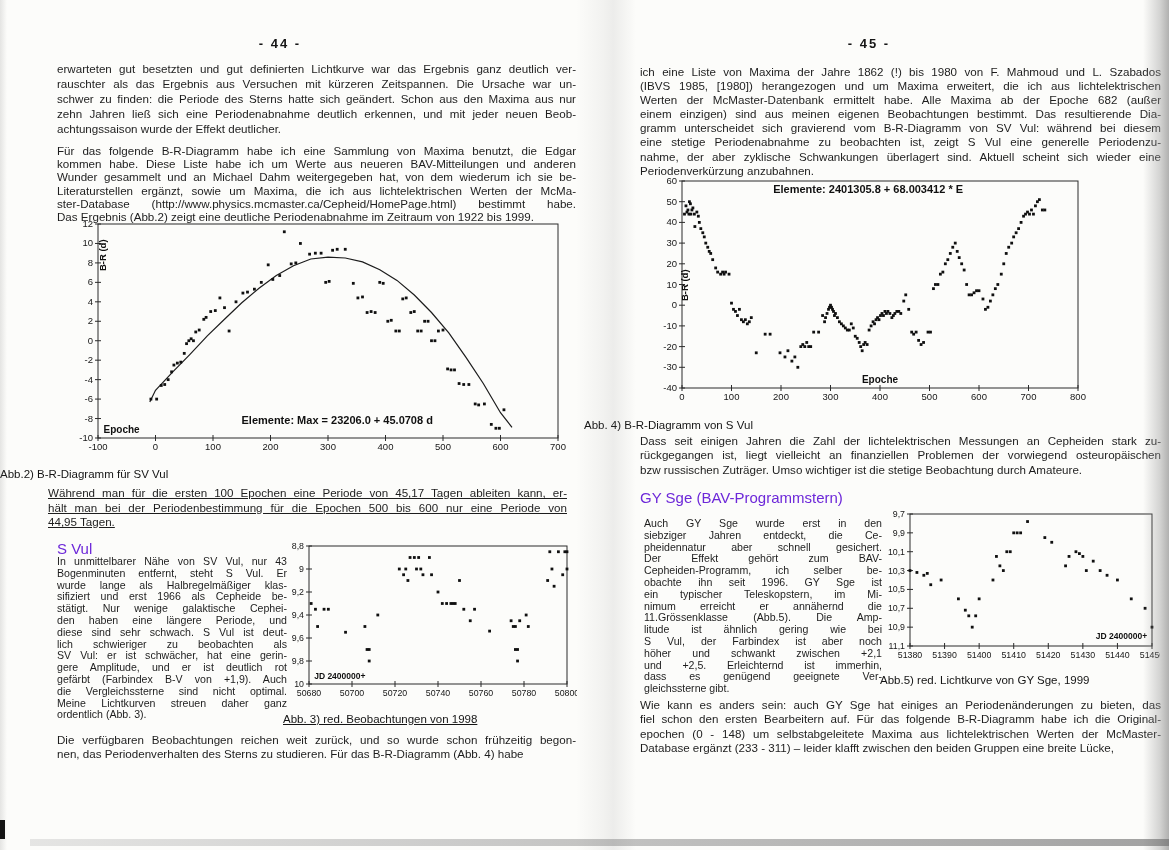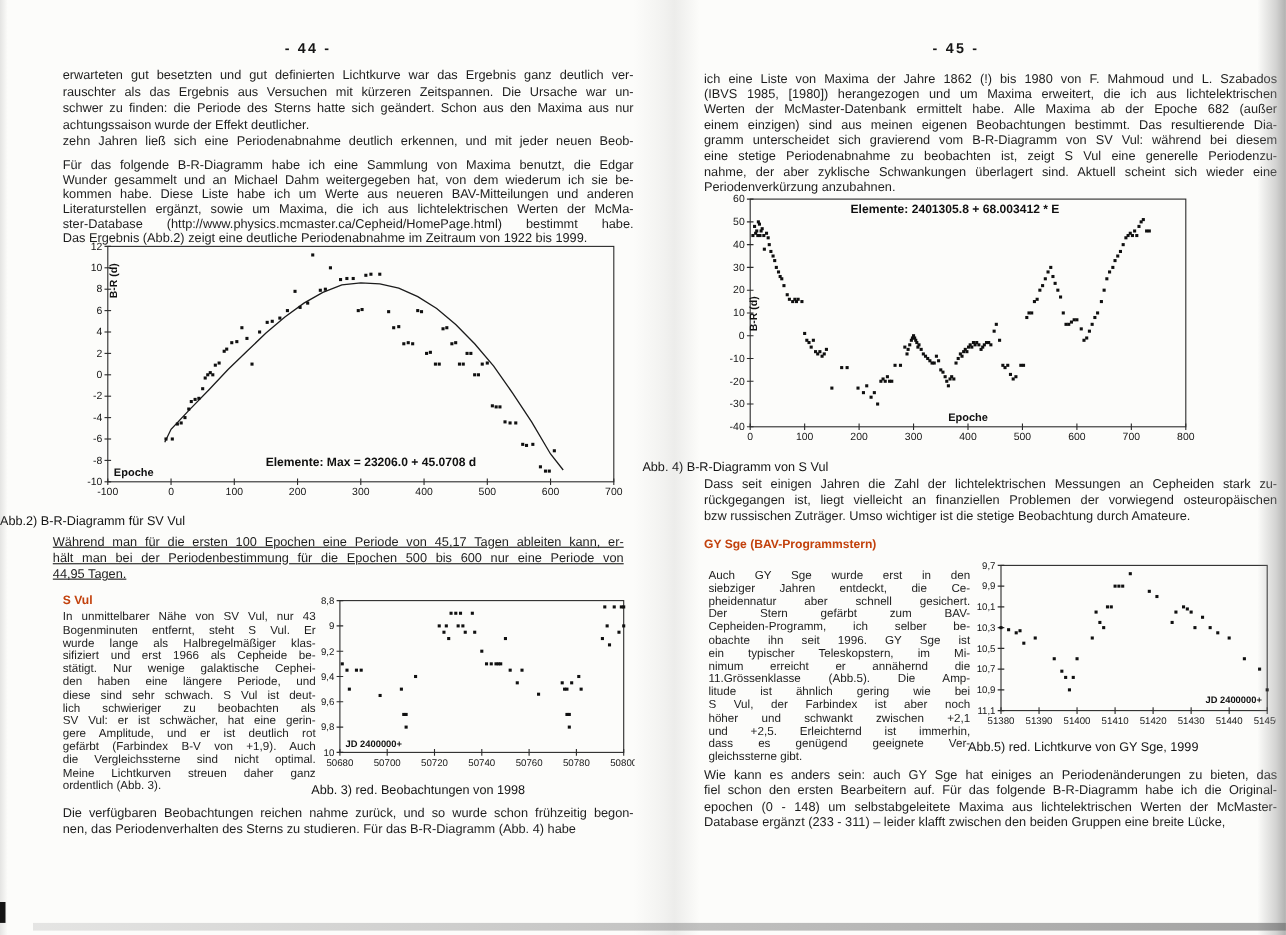--- a/index.html
+++ b/index.html
@@ -6,21 +6,21 @@
   #canvas{position:relative;width:1169px;height:850px;background:#fcfcfa;overflow:hidden;
           font-family:"Liberation Sans",sans-serif;color:#1b1b1b;}
   .pg{position:absolute;top:0;height:850px;}
   .abs{position:absolute;}
   .pgnum{font-weight:bold;font-size:13px;text-align:center;letter-spacing:2px;color:#161616;}
   .para{font-size:11.6px;color:#1d1d1d;}
   .para .tl{text-align:justify;text-align-last:justify;}
   .para .tl.last{text-align-last:left;}
   .col{font-size:10.6px;line-height:11.8px;}
   .caption{font-size:11.5px;text-align:left;color:#141414;}
-  .h{font-weight:bold;font-size:11px;color:#c2410c;}
+  .h{font-weight:normal;font-size:15px;color:#6d28d9;}
   svg.chart{position:absolute;}
   
   .spine{left:576px;top:0;width:60px;height:850px;
     background:linear-gradient(to right,rgba(110,110,110,0),rgba(110,110,110,.07) 45%,rgba(110,110,110,.11) 62%,rgba(110,110,110,0));}
   .edge-right{right:0;top:0;width:26px;height:850px;
     background:linear-gradient(to right,rgba(255,255,255,0),rgba(150,150,150,.40) 65%,rgba(115,115,115,.55));}
   .edge-left{left:0;top:0;width:7px;height:850px;background:linear-gradient(to right,rgba(120,120,120,.18),rgba(120,120,120,0));}
   .edge-bottom{left:30px;top:839px;width:1139px;height:7px;
     background:linear-gradient(to right,rgba(175,175,175,.30),rgba(105,105,105,.62));}
   .corner-mark{left:0;top:820px;width:5px;height:19px;background:#141414;}
@@ -30,28 +30,28 @@
 
 <div id="canvas">
 
   <div class="pg" style="left:0;width:584px;">
     <div class="pgnum abs" style="top:36px;left:0;width:560px;">- 44 -</div>
 
     <div class="para abs" style="top:61px;left:57px;width:519px;line-height:15px;">
         <div class="tl">erwarteten gut besetzten und gut definierten Lichtkurve war das Ergebnis ganz deutlich ver-</div>
         <div class="tl">rauschter als das Ergebnis aus Versuchen mit kürzeren Zeitspannen. Die Ursache war un-</div>
         <div class="tl">schwer zu finden: die Periode des Sterns hatte sich geändert. Schon aus den Maxima aus nur</div>
+        <div class="tl">zehn Jahren ließ sich eine Periodenabnahme deutlich erkennen, und mit jeder neuen Beob-</div>
         <div class="tl last">achtungssaison wurde der Effekt deutlicher.</div>
-        <div class="tl">zehn Jahren ließ sich eine Periodenabnahme deutlich erkennen, und mit jeder neuen Beob-</div>
       </div>
 
     <div class="para abs" style="top:144px;left:57px;width:519px;line-height:13.2px;">
         <div class="tl">Für das folgende B-R-Diagramm habe ich eine Sammlung von Maxima benutzt, die Edgar</div>
+        <div class="tl">kommen habe. Diese Liste habe ich um Werte aus neueren BAV-Mitteilungen und anderen</div>
         <div class="tl">Wunder gesammelt und an Michael Dahm weitergegeben hat, von dem wiederum ich sie be-</div>
-        <div class="tl">kommen habe. Diese Liste habe ich um Werte aus neueren BAV-Mitteilungen und anderen</div>
         <div class="tl">Literaturstellen ergänzt, sowie um Maxima, die ich aus lichtelektrischen Werten der McMa-</div>
         <div class="tl">ster-Database (http://www.physics.mcmaster.ca/Cepheid/HomePage.html) bestimmt habe.</div>
         <div class="tl last">Das Ergebnis (Abb.2) zeigt eine deutliche Periodenabnahme im Zeitraum von 1922 bis 1999.</div>
       </div>
 
     <svg class="chart abs" style="top:220px;left:60px;" width="512" height="248" viewBox="0 0 512 248">
         <rect x="38" y="4" width="460" height="214" fill="none" stroke="#2b2b2b" stroke-width="1"></rect>
         <line x1="38" y1="215" x2="38" y2="221" stroke="#2b2b2b" stroke-width="1"></line>
         <text x="38" y="230" text-anchor="middle" font-size="9.5" fill="#161616" style="font-family:&quot;Liberation Sans&quot;,sans-serif">-100</text>
         <line x1="95.5" y1="215" x2="95.5" y2="221" stroke="#2b2b2b" stroke-width="1"></line>
@@ -283,24 +283,24 @@
         <rect x="265.40000000000003" y="8.34999999999988" width="2.8" height="2.8" fill="#101010"></rect>
         <rect x="267.55" y="25.599999999999934" width="2.8" height="2.8" fill="#101010"></rect>
         <rect x="269.70000000000005" y="42.84999999999998" width="2.8" height="2.8" fill="#101010"></rect>
         <rect x="274" y="8.34999999999988" width="2.8" height="2.8" fill="#101010"></rect>
         <rect x="278.3" y="31.350000000000016" width="2.8" height="2.8" fill="#101010"></rect>
         <rect x="280.45000000000005" y="8.34999999999988" width="2.8" height="2.8" fill="#101010"></rect>
         <rect x="282.6" y="8.34999999999988" width="2.8" height="2.8" fill="#101010"></rect>
         <rect x="282.6" y="25.599999999999934" width="2.8" height="2.8" fill="#101010"></rect>
         <text x="31.16" y="137.17" font-size="8.5" fill="#101010" text-anchor="start" style="font-family:&quot;Liberation Sans&quot;,sans-serif;font-weight:bold">JD 2400000+</text>
       </svg>
-    <div class="caption abs" style="top:713px;left:283px;width:294px;">Abb. 3)  red. Beobachtungen von 1998</div>
+    <div class="caption abs" style="top:713px;left:283px;width:294px;text-decoration:underline;">Abb. 3)  red. Beobachtungen von 1998</div>
 
     <div class="para abs" style="top:733px;left:57px;width:519px;line-height:14px;">
-        <div class="tl">Die verfügbaren Beobachtungen reichen nahme zurück, und so wurde schon frühzeitig begon-</div>
+        <div class="tl">Die verfügbaren Beobachtungen reichen weit zurück, und so wurde schon frühzeitig begon-</div>
         <div class="tl last">nen, das Periodenverhalten des Sterns zu studieren. Für das B-R-Diagramm (Abb. 4) habe</div>
       </div>
   </div>
 
   <div class="pg" style="left:584px;width:585px;">
     <div class="pgnum abs" style="top:36px;left:0;width:570px;">- 45 -</div>
 
     <div class="para abs" style="top:65px;left:56px;width:521px;line-height:14.1px;">
         <div class="tl">ich eine Liste von Maxima der Jahre 1862 (!) bis 1980 von F. Mahmoud und L. Szabados</div>
         <div class="tl">(IBVS 1985, [1980]) herangezogen und um Maxima erweitert, die ich aus lichtelektrischen</div>
@@ -530,21 +530,21 @@
         <div class="tl">rückgegangen ist, liegt vielleicht an finanziellen Problemen der vorwiegend osteuropäischen</div>
         <div class="tl last">bzw russischen Zuträger. Umso wichtiger ist die stetige Beobachtung durch Amateure.</div>
       </div>
 
     <div class="h abs" style="top:489px;left:56px;">GY Sge  (BAV-Programmstern)</div>
 
     <div class="para col abs" style="top:518px;left:60px;width:238px;">
         <div class="tl">Auch GY Sge wurde erst in den</div>
         <div class="tl">siebziger Jahren entdeckt, die Ce-</div>
         <div class="tl">pheidennatur aber schnell gesichert.</div>
-        <div class="tl">Der Stern gefärbt zum BAV-</div>
+        <div class="tl">Der Effekt gehört zum BAV-</div>
         <div class="tl">Cepheiden-Programm, ich selber be-</div>
         <div class="tl">obachte ihn seit 1996. GY Sge ist</div>
         <div class="tl">ein typischer Teleskopstern, im Mi-</div>
         <div class="tl">nimum erreicht er annähernd die</div>
         <div class="tl">11.Grössenklasse (Abb.5). Die Amp-</div>
         <div class="tl">litude ist ähnlich gering wie bei</div>
         <div class="tl">S Vul, der Farbindex ist aber noch</div>
         <div class="tl">höher und schwankt zwischen +2,1</div>
         <div class="tl">und +2,5. Erleichternd ist immerhin,</div>
         <div class="tl">dass es genügend geeignete Ver-</div>

